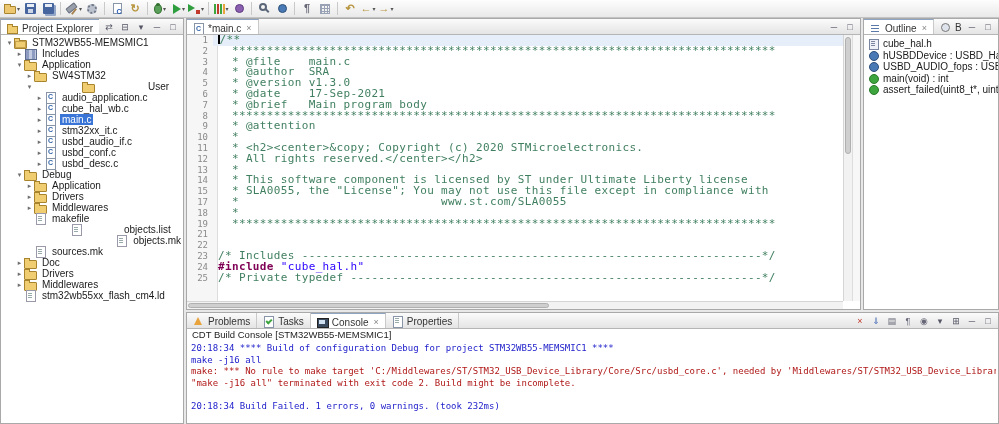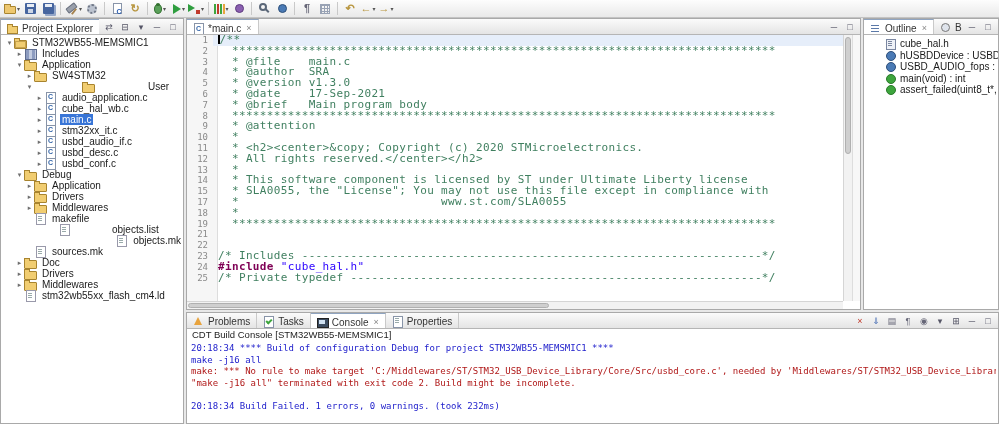--- a/index.html
+++ b/index.html
@@ -99,21 +99,21 @@
   .tok-str{color:#2A00FF;}
   .tok-pl{color:#000;}
   .caret{display:inline-block;width:1.5px;height:9px;background:#000;vertical-align:-1px;}
   .vscroll{position:absolute;right:8px;top:0;bottom:8px;width:9px;background:#f2f2f2;border-left:1px solid #d5d5d5;}
   .vthumb{position:absolute;left:1px;right:1px;top:2px;height:44%;background:#cfcfcf;border:1px solid #b0b0b0;border-radius:3px;}
   .overview{position:absolute;right:0;top:0;bottom:8px;width:8px;background:#f7f7f7;border-left:1px solid #ddd;}
   .hscroll{position:absolute;left:0;right:17px;bottom:0;height:8px;background:#f2f2f2;border-top:1px solid #d5d5d5;}
   .hthumb{position:absolute;top:1px;bottom:1px;left:1px;width:55%;background:#cfcfcf;border:1px solid #b0b0b0;border-radius:3px;}
 
   
-  .outline-body{position:absolute;left:0;top:16px;right:0;bottom:0;overflow:hidden;padding-top:3px;margin-left:17px;}
+  .outline-body{position:absolute;left:0;top:16px;right:0;bottom:0;overflow:hidden;padding-top:3px;}
   .orow{display:flex;align-items:center;height:11.5px;line-height:11.5px;font-size:10px;white-space:nowrap;overflow:hidden;padding-left:4px;color:#1a1a1a;}
   .oico{width:11px;height:11px;margin-right:4px;flex:none;position:relative;}
   .oico-include::before{content:"";position:absolute;left:1px;top:1px;width:8px;height:9px;background:#eef1f7;border:1px solid #7a86a0;}
   .oico-include::after{content:"";position:absolute;left:3px;top:3px;width:4px;height:1px;background:#7a86a0;box-shadow:0 2px 0 #7a86a0,0 4px 0 #7a86a0;}
   .oico-variable::before{content:"";position:absolute;left:1px;top:1px;width:8px;height:8px;border-radius:50%;background:#4a7ab5;border:1px solid #2d4f7a;}
   .oico-function::before{content:"";position:absolute;left:1px;top:1px;width:8px;height:8px;border-radius:50%;background:#3da53d;border:1px solid #2a7a2a;}
 
   
   .ctitle{position:absolute;left:0;top:16px;right:0;height:12px;line-height:12px;padding-left:5px;font-size:9.5px;color:#222;background:#fff;}
   #clines{position:absolute;left:4px;right:2px;top:30px;bottom:0;overflow:hidden;font-family:"DejaVu Sans Mono",monospace;font-size:9px;white-space:pre;background:#fff;}
@@ -265,26 +265,26 @@
           <span class="tlabel">stm32xx_it.c</span>
         </div>
         <div class="trow" style="padding-left: 34px;">
           <span class="exp">▸</span>
           <span class="tico tico-cfile"></span>
           <span class="tlabel">usbd_audio_if.c</span>
         </div>
         <div class="trow" style="padding-left: 34px;">
           <span class="exp">▸</span>
           <span class="tico tico-cfile"></span>
+          <span class="tlabel">usbd_conf.c</span>
+        </div>
+        <div class="trow" style="padding-left: 34px;">
+          <span class="exp">▸</span>
+          <span class="tico tico-cfile"></span>
           <span class="tlabel">usbd_desc.c</span>
-        </div>
-        <div class="trow" style="padding-left: 34px;">
-          <span class="exp">▸</span>
-          <span class="tico tico-cfile"></span>
-          <span class="tlabel">usbd_conf.c</span>
         </div>
         <div class="trow" style="padding-left: 14px;">
           <span class="exp">▾</span>
           <span class="tico tico-folder"></span>
           <span class="tlabel">Debug</span>
         </div>
         <div class="trow" style="padding-left: 24px;">
           <span class="exp">▸</span>
           <span class="tico tico-folder"></span>
           <span class="tlabel">Application</span>
@@ -297,21 +297,21 @@
         <div class="trow" style="padding-left: 24px;">
           <span class="exp">▸</span>
           <span class="tico tico-folder"></span>
           <span class="tlabel">Middlewares</span>
         </div>
         <div class="trow" style="padding-left: 24px;">
           <span class="exp"></span>
           <span class="tico tico-file"></span>
           <span class="tlabel">makefile</span>
         </div>
-        <div class="trow" style="padding-left: 12px; gap: 36px;">
+        <div class="trow" style="padding-left: 24px; gap: 36px;">
           <span class="exp"></span>
           <span class="tico tico-file"></span>
           <span class="tlabel">objects.list</span>
         </div>
         <div class="trow" style="padding-left: 24px; justify-content: flex-end;">
           <span class="exp"></span>
           <span class="tico tico-file"></span>
           <span class="tlabel">objects.mk</span>
         </div>
         <div class="trow" style="padding-left: 24px;">

